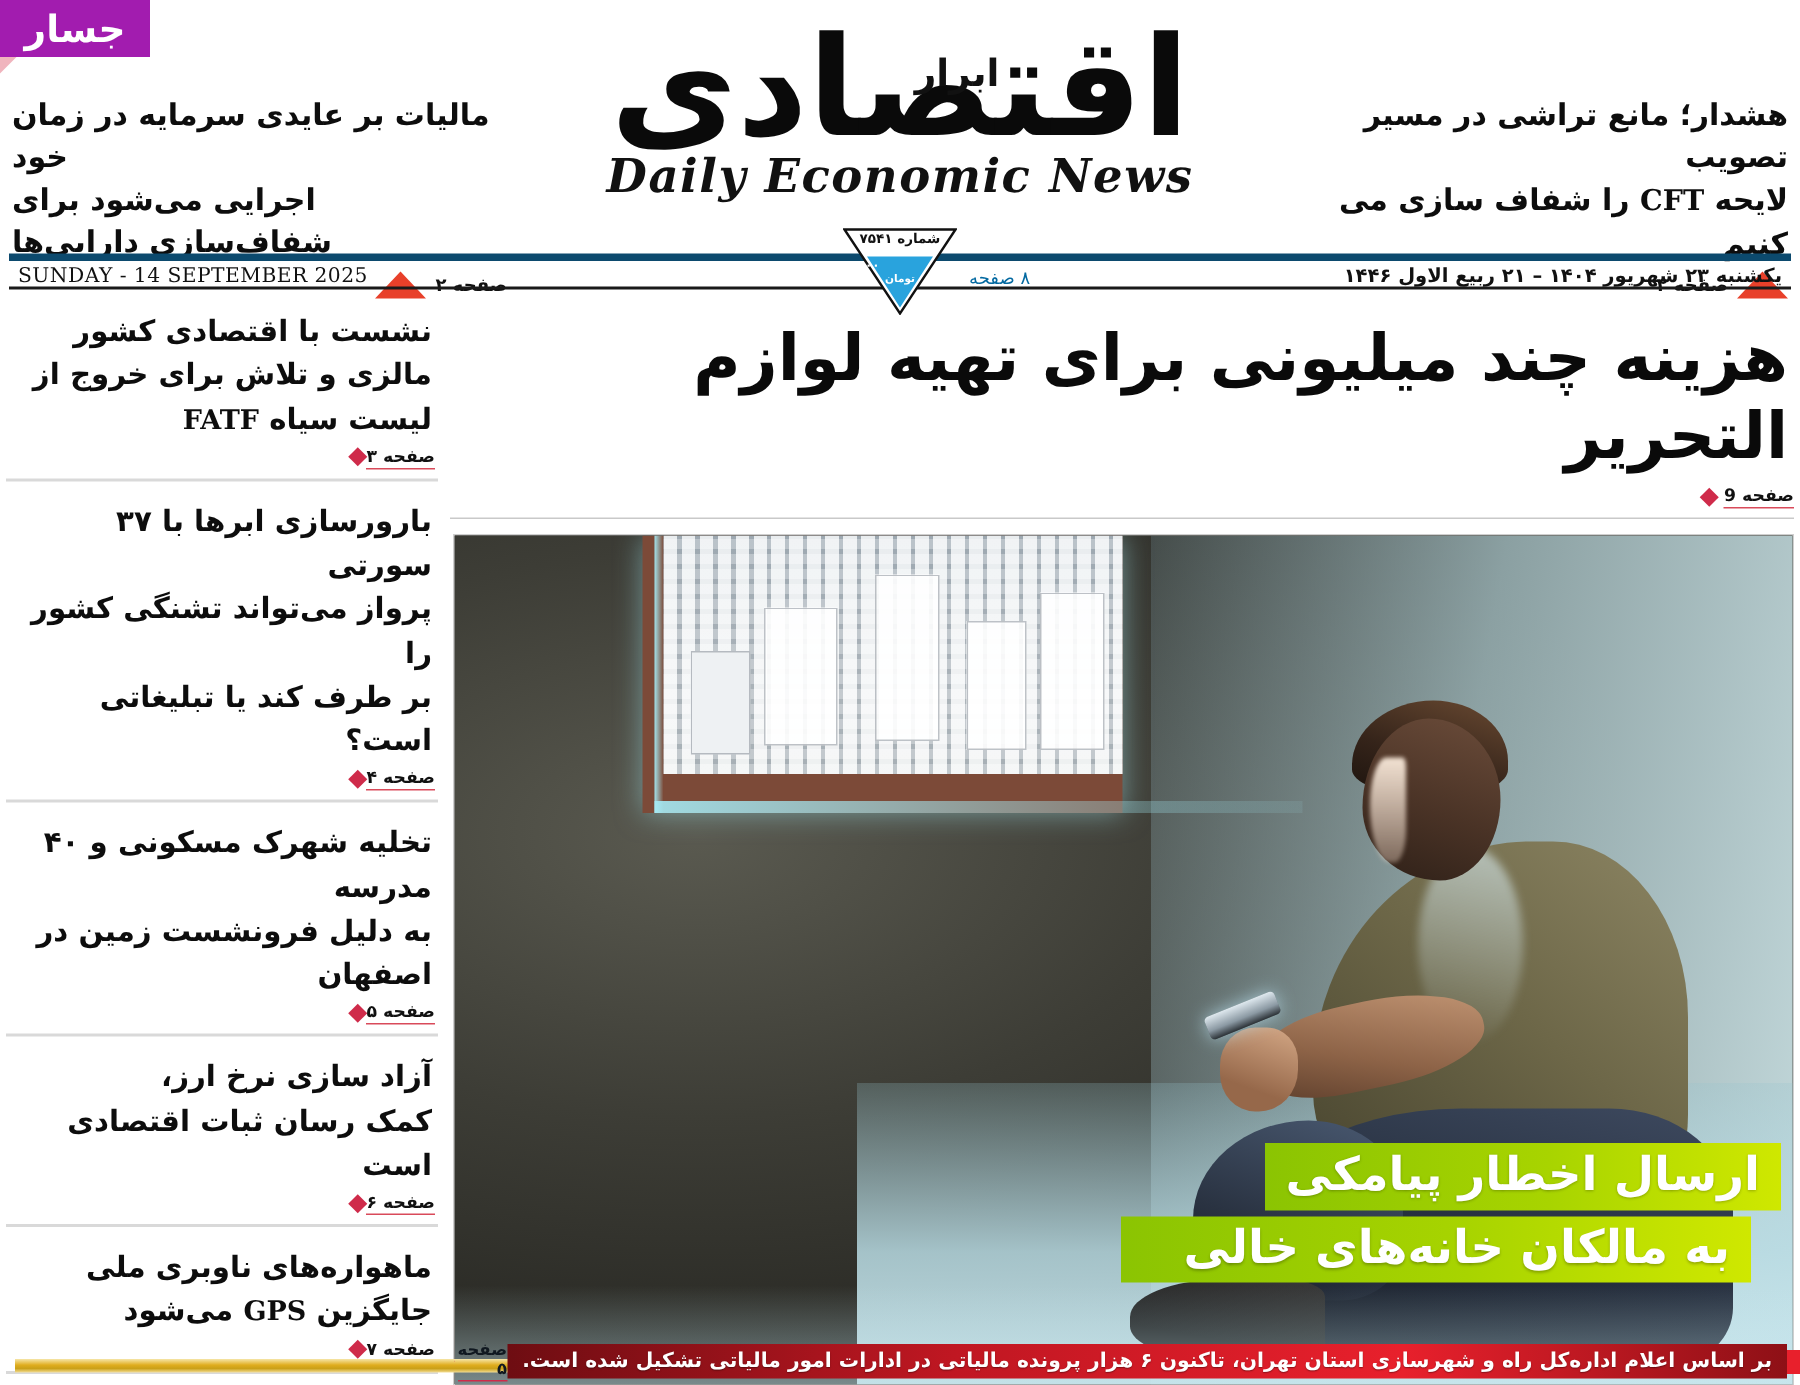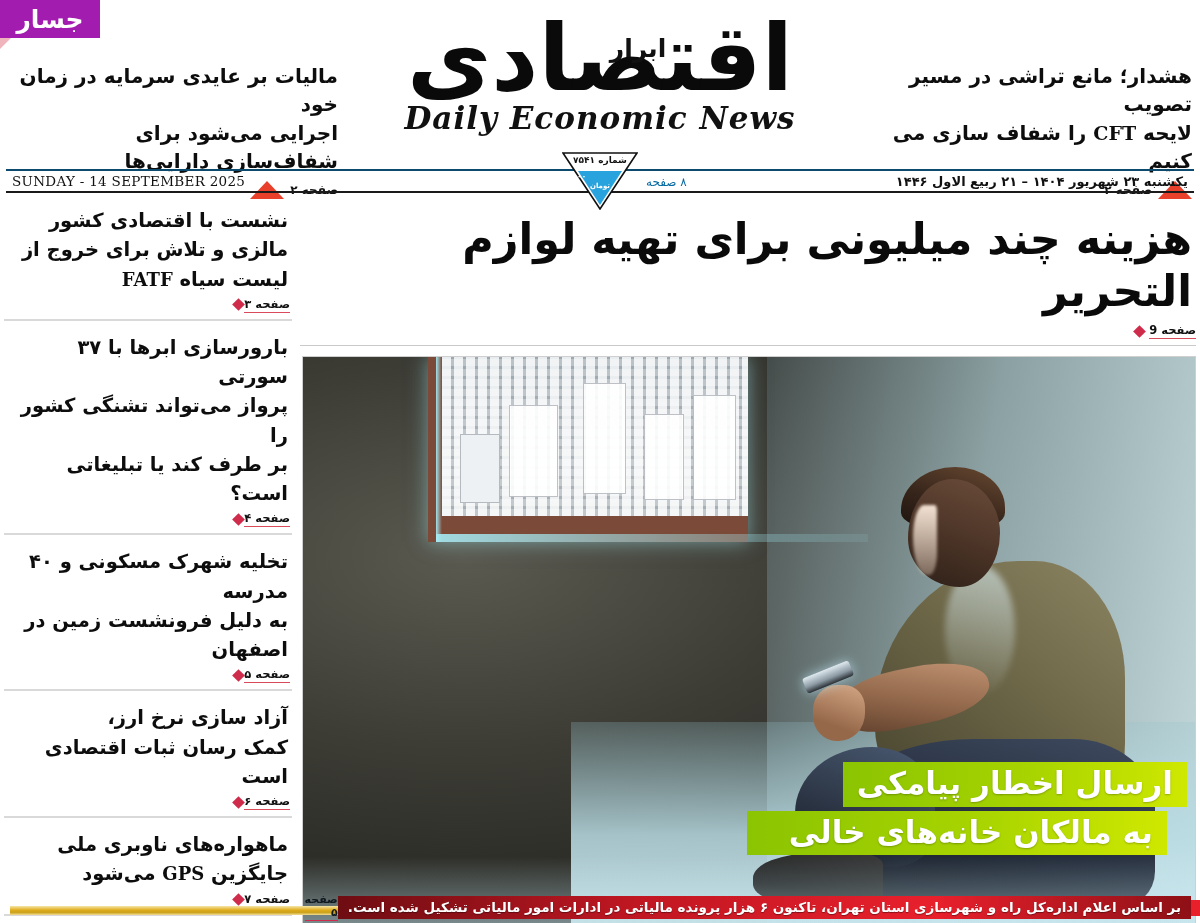--- a/index.html
+++ b/index.html
@@ -119,21 +119,21 @@
     direction: rtl;
   }
 
   
   .teaser {
     position: absolute;
     top: 62px;
     width: 330px;
     direction: rtl;
   }
-  .teaser.left  { left: 8px;  text-align: right; }
+  .teaser.left  { left: 8px;  text-align: left; }
   .teaser.right { right: 8px; text-align: right; }
   .teaser .t-line {
     font-size: 20px;
     font-weight: 700;
     color: #0d0d0d;
     line-height: 1.42;
   }
   .teaser .t-line .lat { font-family: "DejaVu Serif", serif; font-size: 19px; }
   .pagemark-tri {
     display: flex; align-items: center; gap: 6px;
@@ -151,21 +151,21 @@
   .pagemark-tri .pm-label {
     font-size: 12px; color: #111; font-weight: 600; direction: rtl;
   }
 
   
   .rule-bar {
     position: absolute;
     left: 6px; right: 6px;
     top: 169px;
     height: 24px;
-    border-top: 2px solid #0c4a6e;
+    border-top: 5px solid #0c4a6e;
     border-bottom: 2px solid #1a1a1a;
   }
   .rule-bar .date-en {
     position: absolute; left: 6px; top: 2px;
     font-family: "DejaVu Serif", "Liberation Serif", serif;
     font-size: 13.5px; color: #111;
     letter-spacing: 0.3px;
     font-variant: small-caps;
     direction: ltr;
   }

